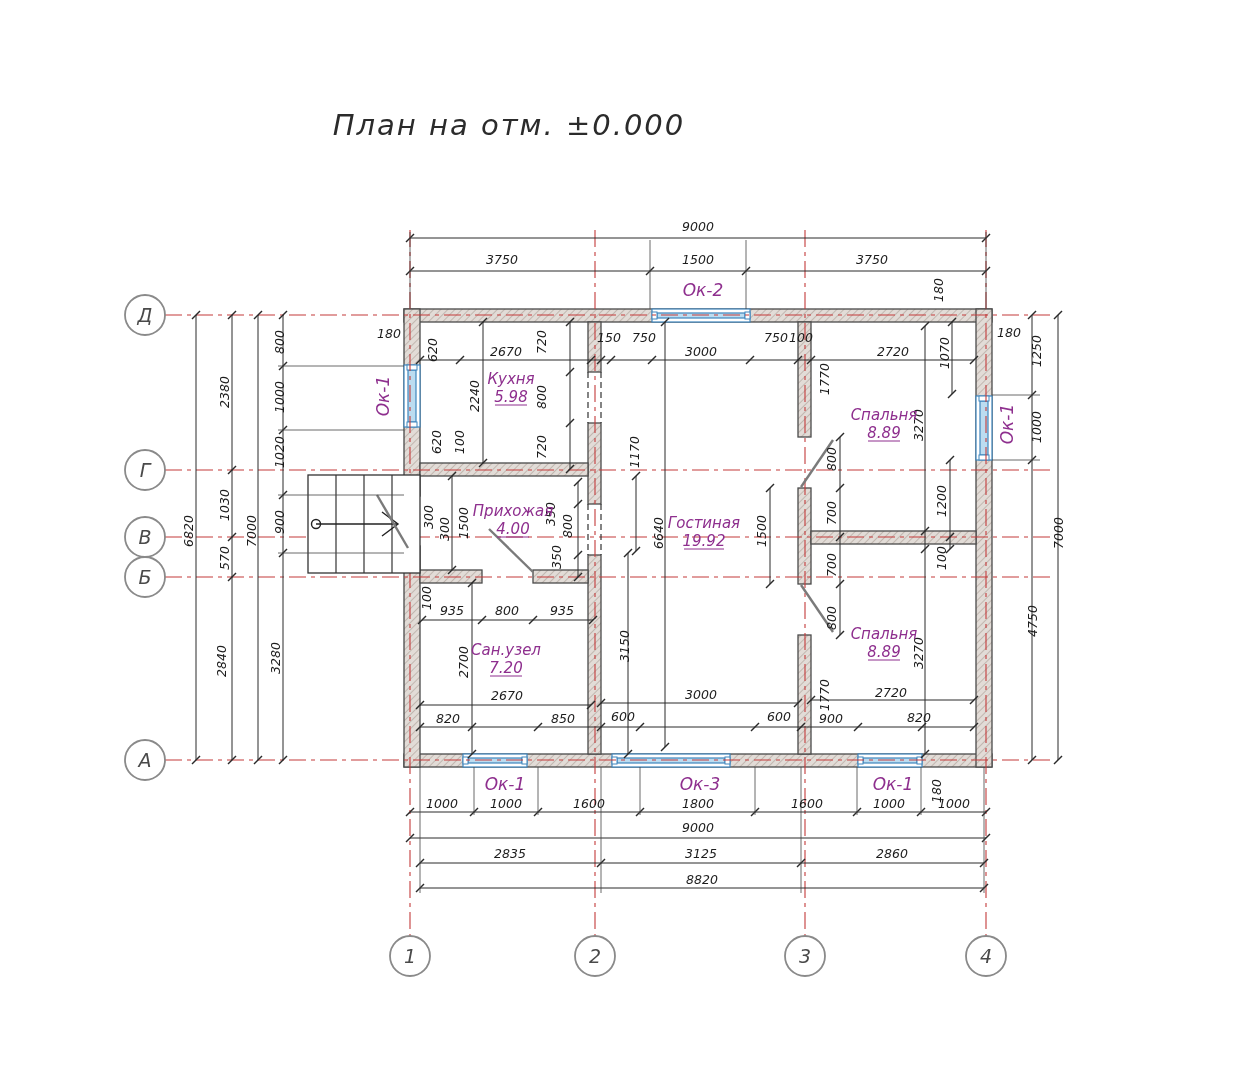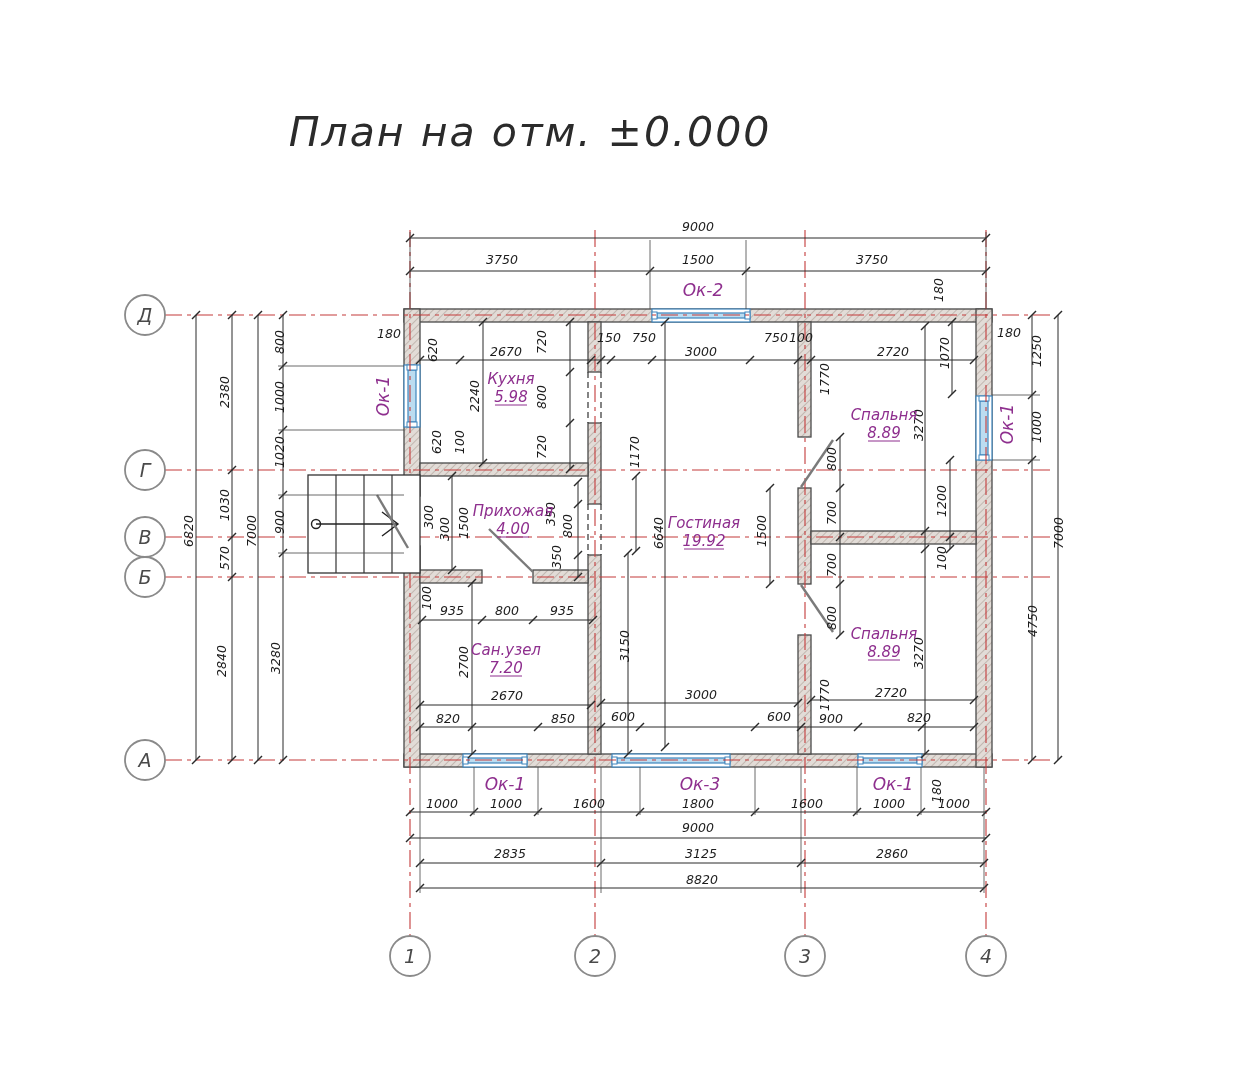--- a/index.html
+++ b/index.html
@@ -1,20 +1,20 @@
 <!DOCTYPE html>
 <html><head>
 <meta charset="utf-8">
 <style>
   html,body{margin:0;padding:0;background:#ffffff;}
   #stage{position:relative;width:1258px;height:1080px;background:#fff;overflow:hidden;
          font-family:"DejaVu Sans", sans-serif;}
   #title{position:absolute;left:0;top:108px;width:1018px;text-align:center;
-         font-family:"DejaVu Sans", sans-serif;font-style:italic;font-size:41px;
-         color:#2b2b2b;letter-spacing:2px;padding-left:21px;}
+         font-family:"DejaVu Sans", sans-serif;font-style:italic;font-size:29px;
+         color:#2b2b2b;letter-spacing:2px;}
   svg{position:absolute;left:0;top:0;}
   text{font-family:"DejaVu Sans", sans-serif;}
   .dim{font-size:12.5px;font-style:italic;fill:#1c1c1c;}
   .room{font-size:15px;font-style:italic;fill:#8e2f8e;}
   .win{font-size:17px;font-style:italic;fill:#8e2f8e;}
   .ax{font-size:19px;font-style:italic;fill:#4a4a4a;}
 </style>
 </head>
 <body>
 

